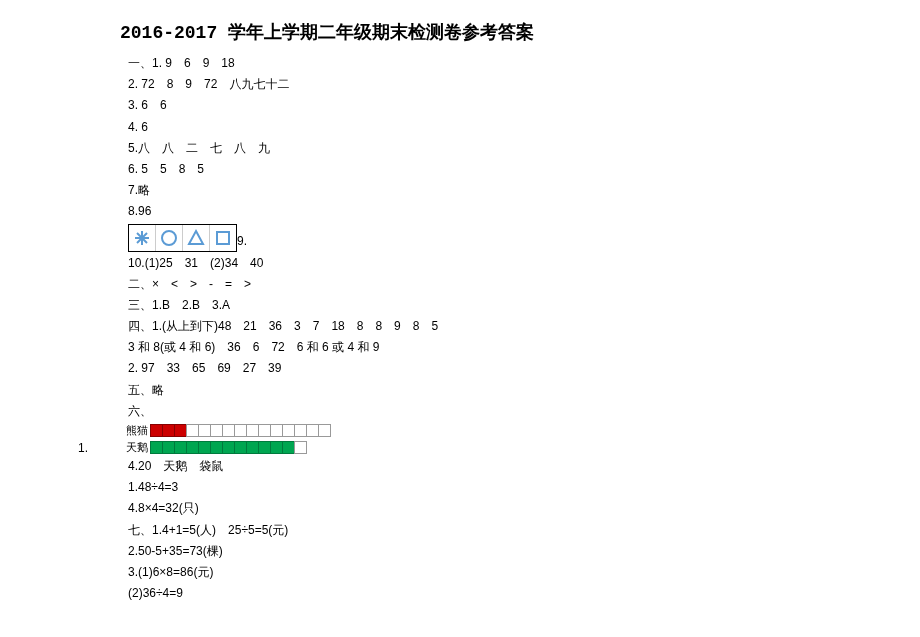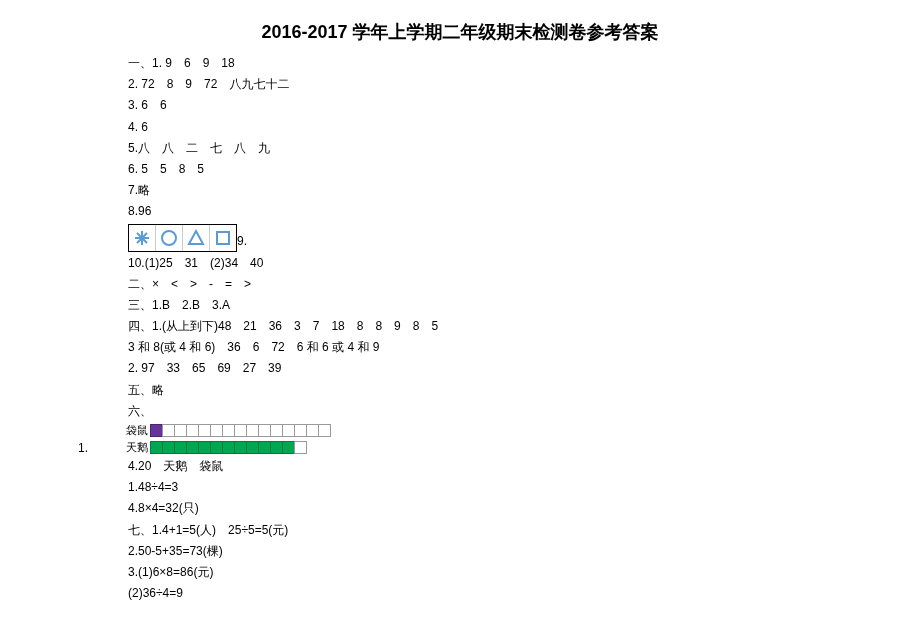--- a/index.html
+++ b/index.html
@@ -7,22 +7,22 @@
       font-size: 12px;
       color: #000;
       margin: 0;
       padding: 20px 120px;
       background: #fff;
       width: 680px;
     }
     h1 {
       font-size: 18px;
       font-weight: bold;
-      text-align: center;
       margin: 0 0 10px 0;
+      font-family: Liberation Mono, monospace;
     }
     .line {
       margin: 2px 8px;
       line-height: 1.6;
     }
     .shapes-box {
       display: inline-flex;
       border: 1px solid #000;
       background: #fff;
     }
@@ -118,25 +118,25 @@
 <div class="line">二、×　&lt;　&gt;　-　=　&gt;</div>
 <div class="line">三、1.B　2.B　3.A</div>
 <div class="line">四、1.(从上到下)48　21　36　3　7　18　8　8　9　8　5</div>
 <div class="line">3 和 8(或 4 和 6)　36　6　72　6 和 6 或 4 和 9</div>
 <div class="line">2. 97　33　65　69　27　39</div>
 <div class="line">五、略</div>
 <div class="line">六、</div>
 
 <div id="chart-area">
     <div class="chart-row">
-      <div class="chart-label">袋鼠</div>
+      <div class="chart-label">熊猫</div>
       <div class="chart-bar-container">
-        <div class="cell purple"></div>
-        <div class="cell"></div>
-        <div class="cell"></div>
+        <div class="cell red"></div>
+        <div class="cell red"></div>
+        <div class="cell red"></div>
         <div class="cell"></div>
         <div class="cell"></div>
         <div class="cell"></div>
         <div class="cell"></div>
         <div class="cell"></div>
         <div class="cell"></div>
         <div class="cell"></div>
         <div class="cell"></div>
         <div class="cell"></div>
         <div class="cell"></div>

